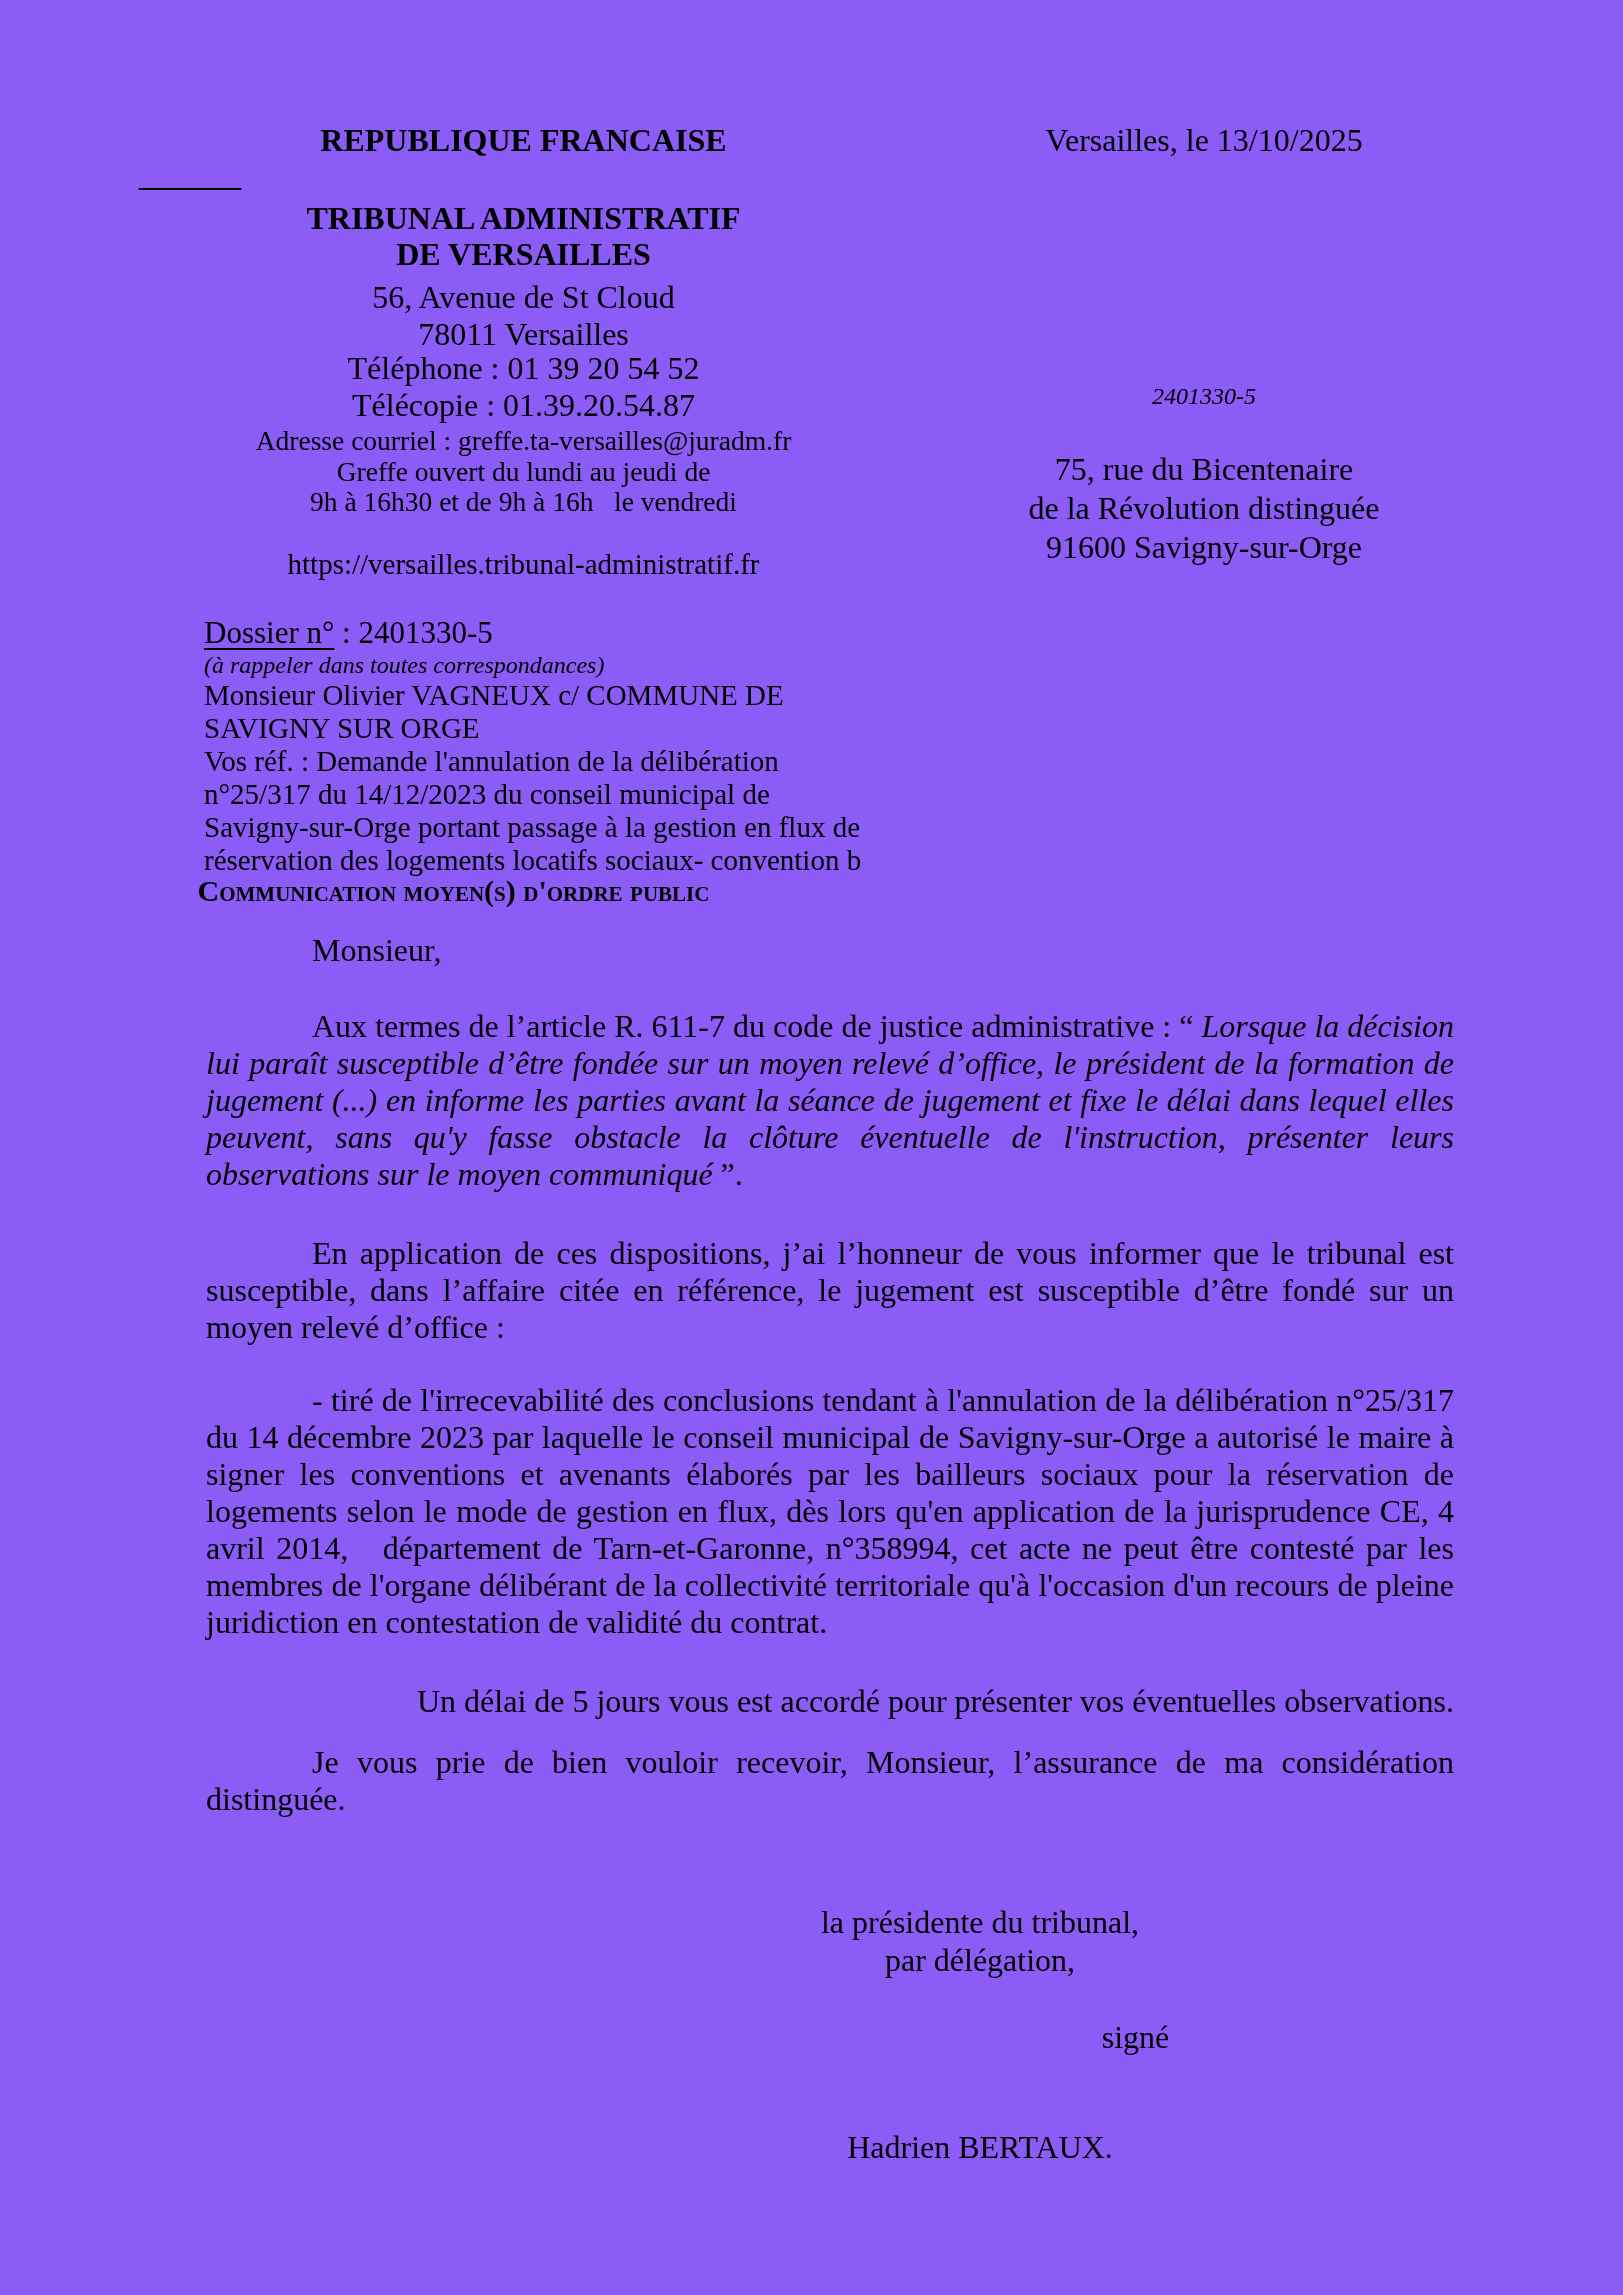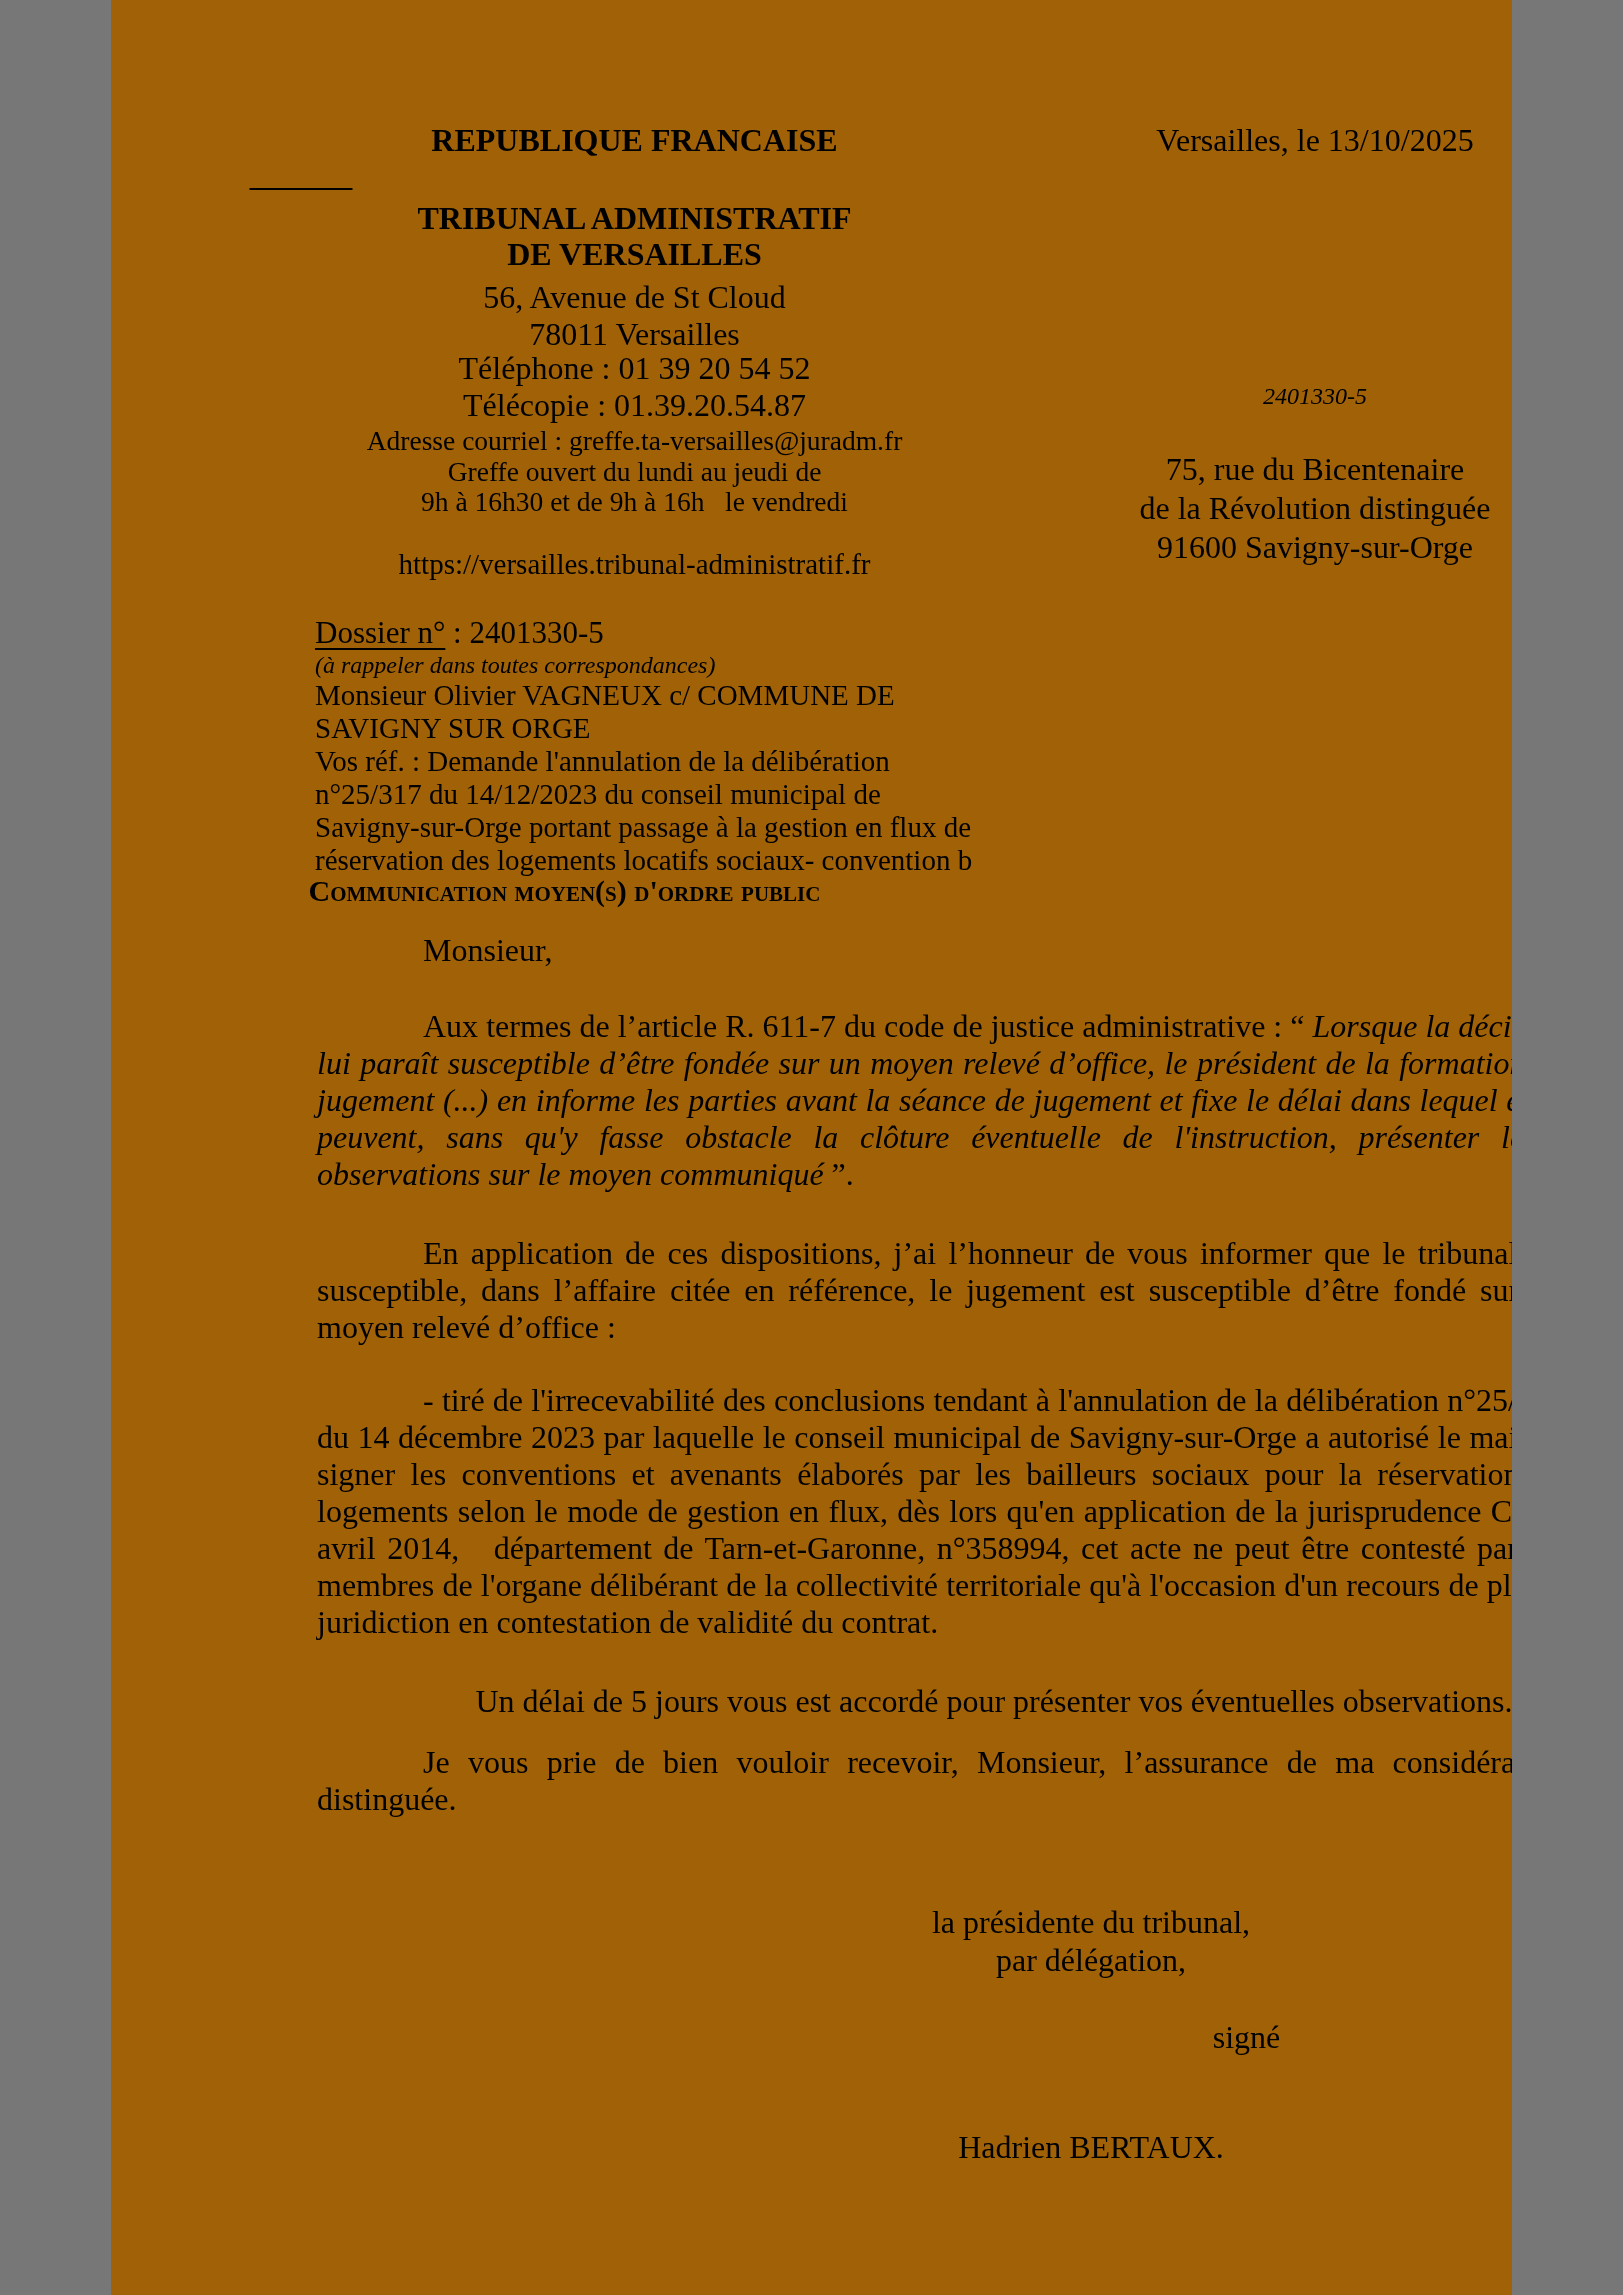--- a/index.html
+++ b/index.html
@@ -3,24 +3,24 @@
 <meta charset="utf-8">
 <title>Tribunal administratif de Versailles – courrier</title>
 <style>
   html, body {
     margin: 0;
     padding: 0;
     background: #777;
   }
   .page {
     position: relative;
-    width: 1401px;
+    width: 1623px;
     height: 2295px;
     margin: 0 auto;
-    background: #a16207;
+    background: #8b5cf6;
     color: #000000;
     font-family: "Liberation Serif", "DejaVu Serif", serif;
     overflow: hidden;
   }
 
   
   .col-left {
     position: absolute;
     left: 190px; top: 0; width: 667px; height: 609px;
     text-align: center;
@@ -63,21 +63,21 @@
   .body-block { position: absolute; left: 190px; top: 0; width: 1264px; }
   .body-block > div { position: absolute; left: 16px; right: 0; }
   .para {
     font-size: 32px;
     line-height: 37px;
     text-align: justify;
     text-indent: 106px;
   }
   .para em { font-style: italic; }
   .salutation { font-size: 32px; text-indent: 106px; }
-  .no-justify { text-align: center; }
+  .no-justify { text-align: right; }
 
   
   .closing-title {
     position: absolute; left: 769px; top: 1903px; width: 422px;
     font-size: 32px; line-height: 38px; text-align: center;
   }
   .signed {
     position: absolute; left: 1070px; top: 2019px; width: 131px;
     font-size: 32px; text-align: center;
   }

